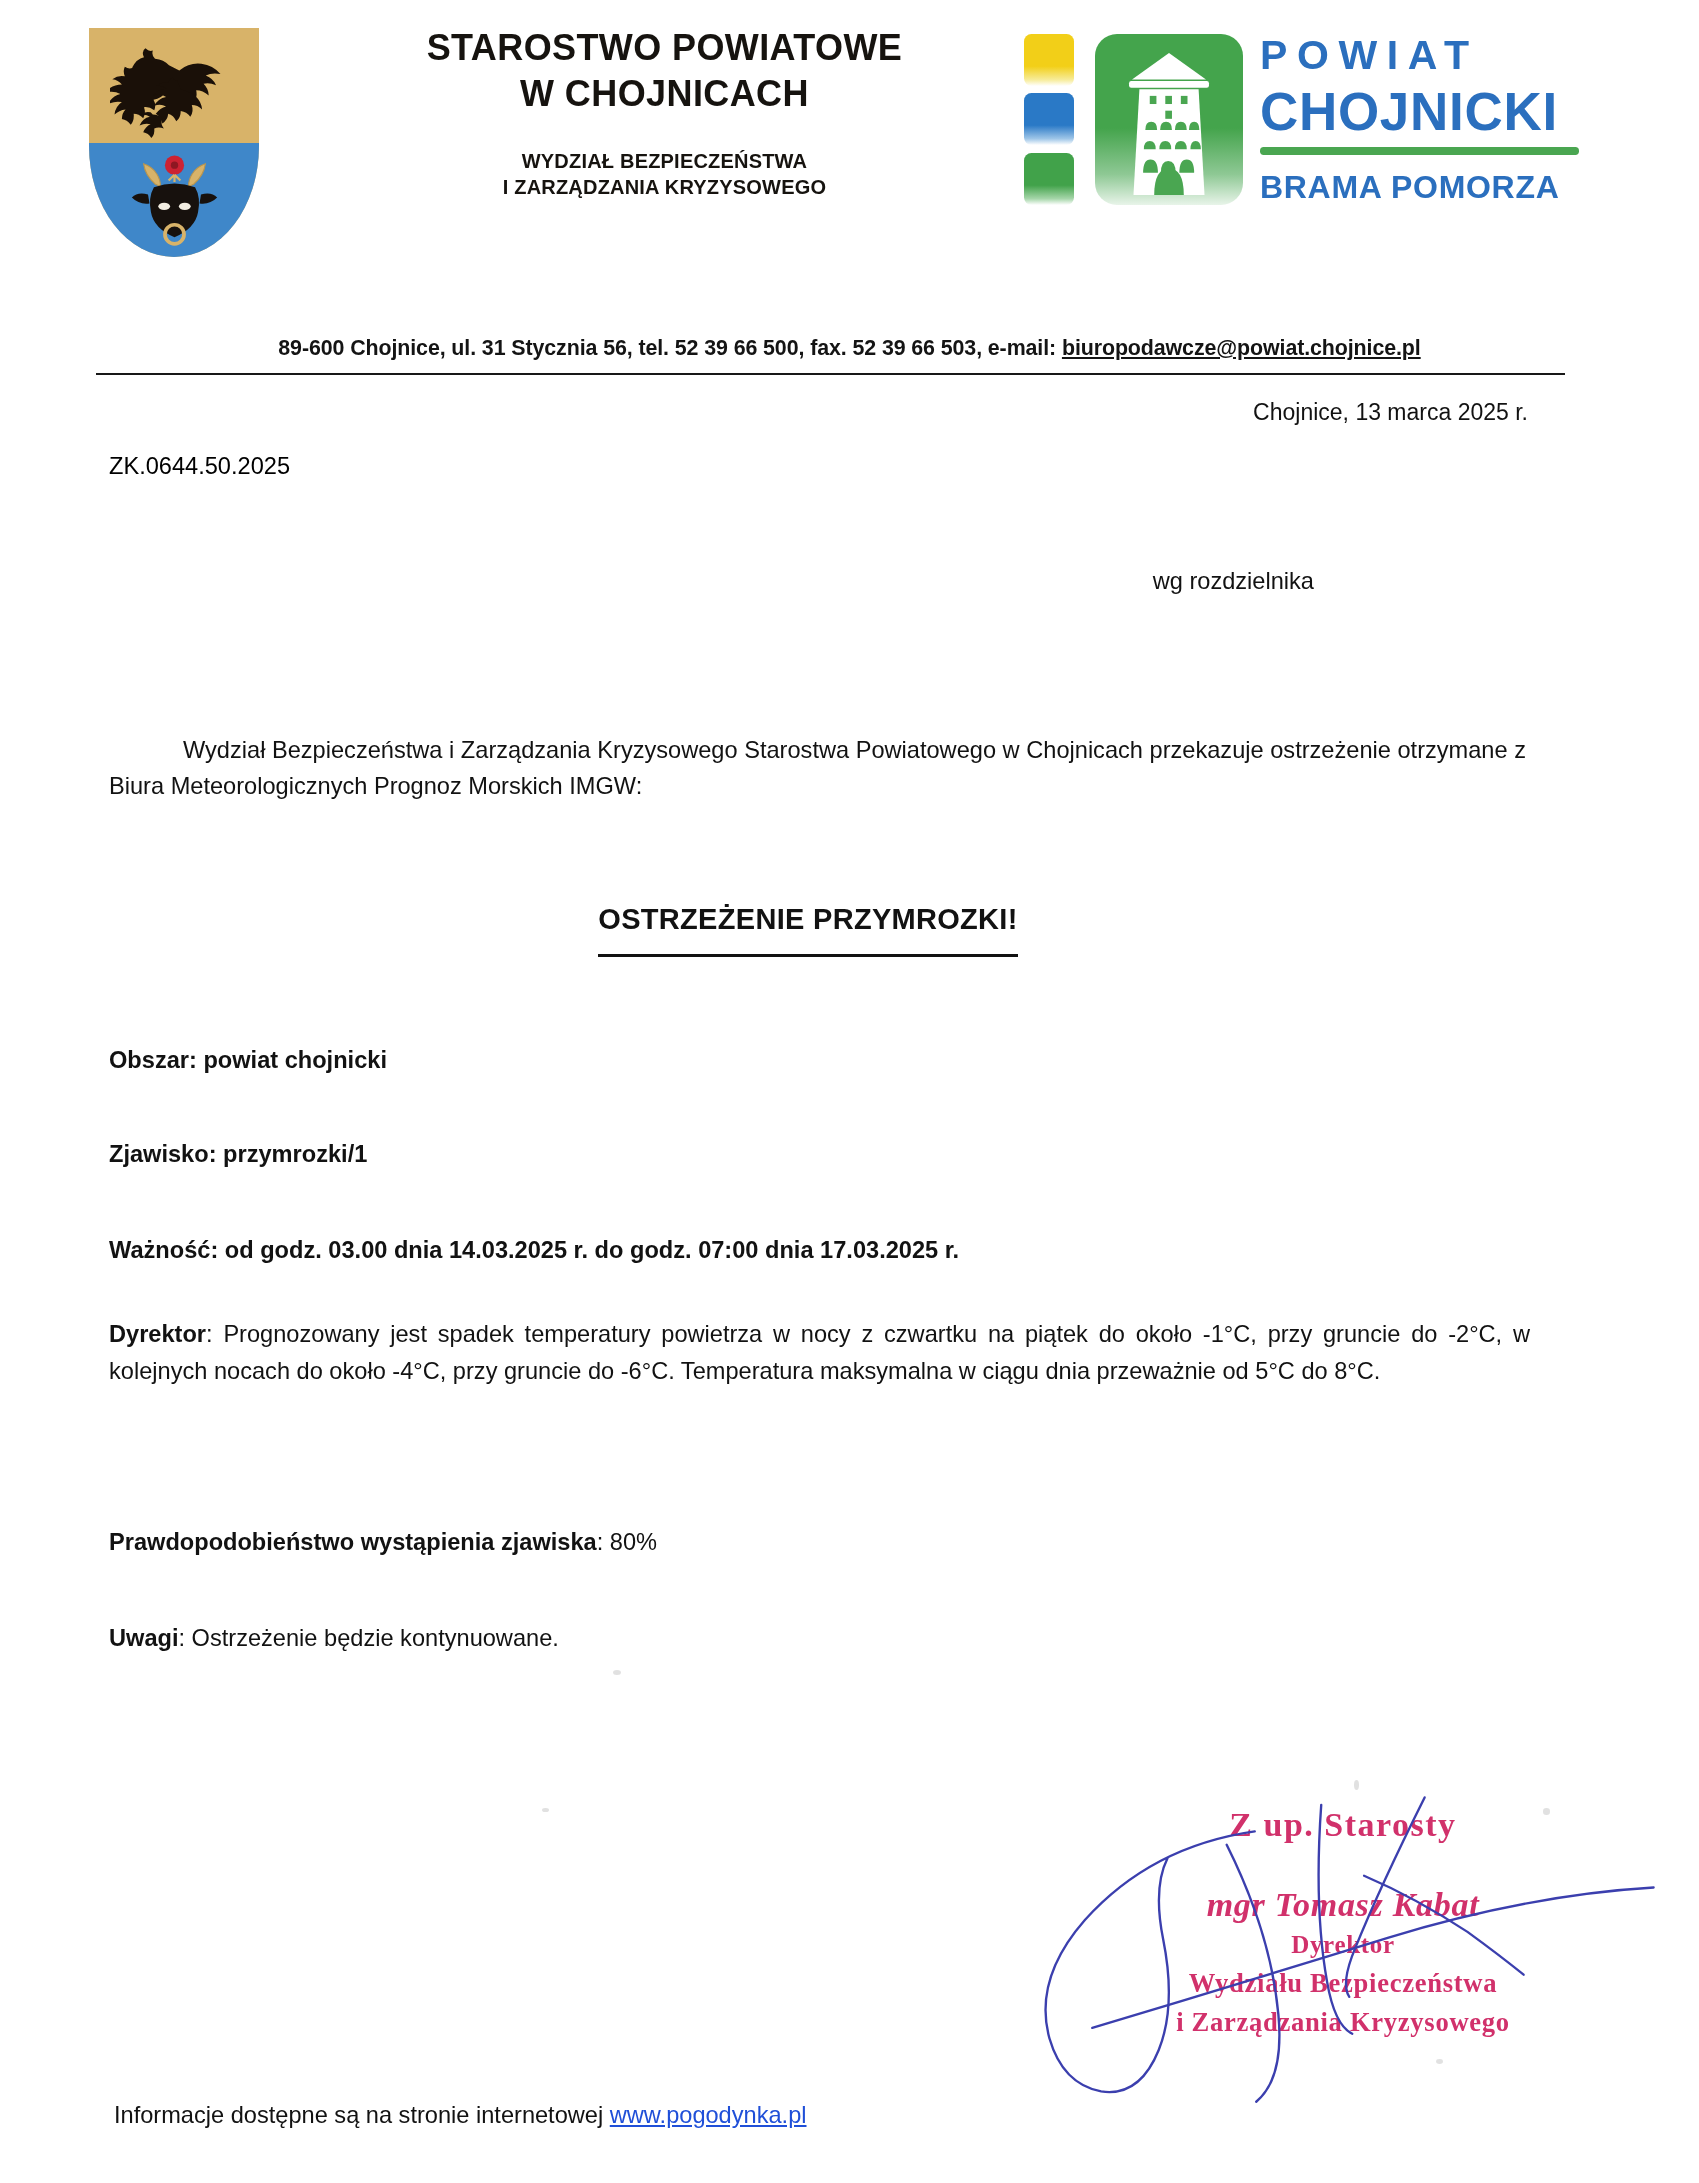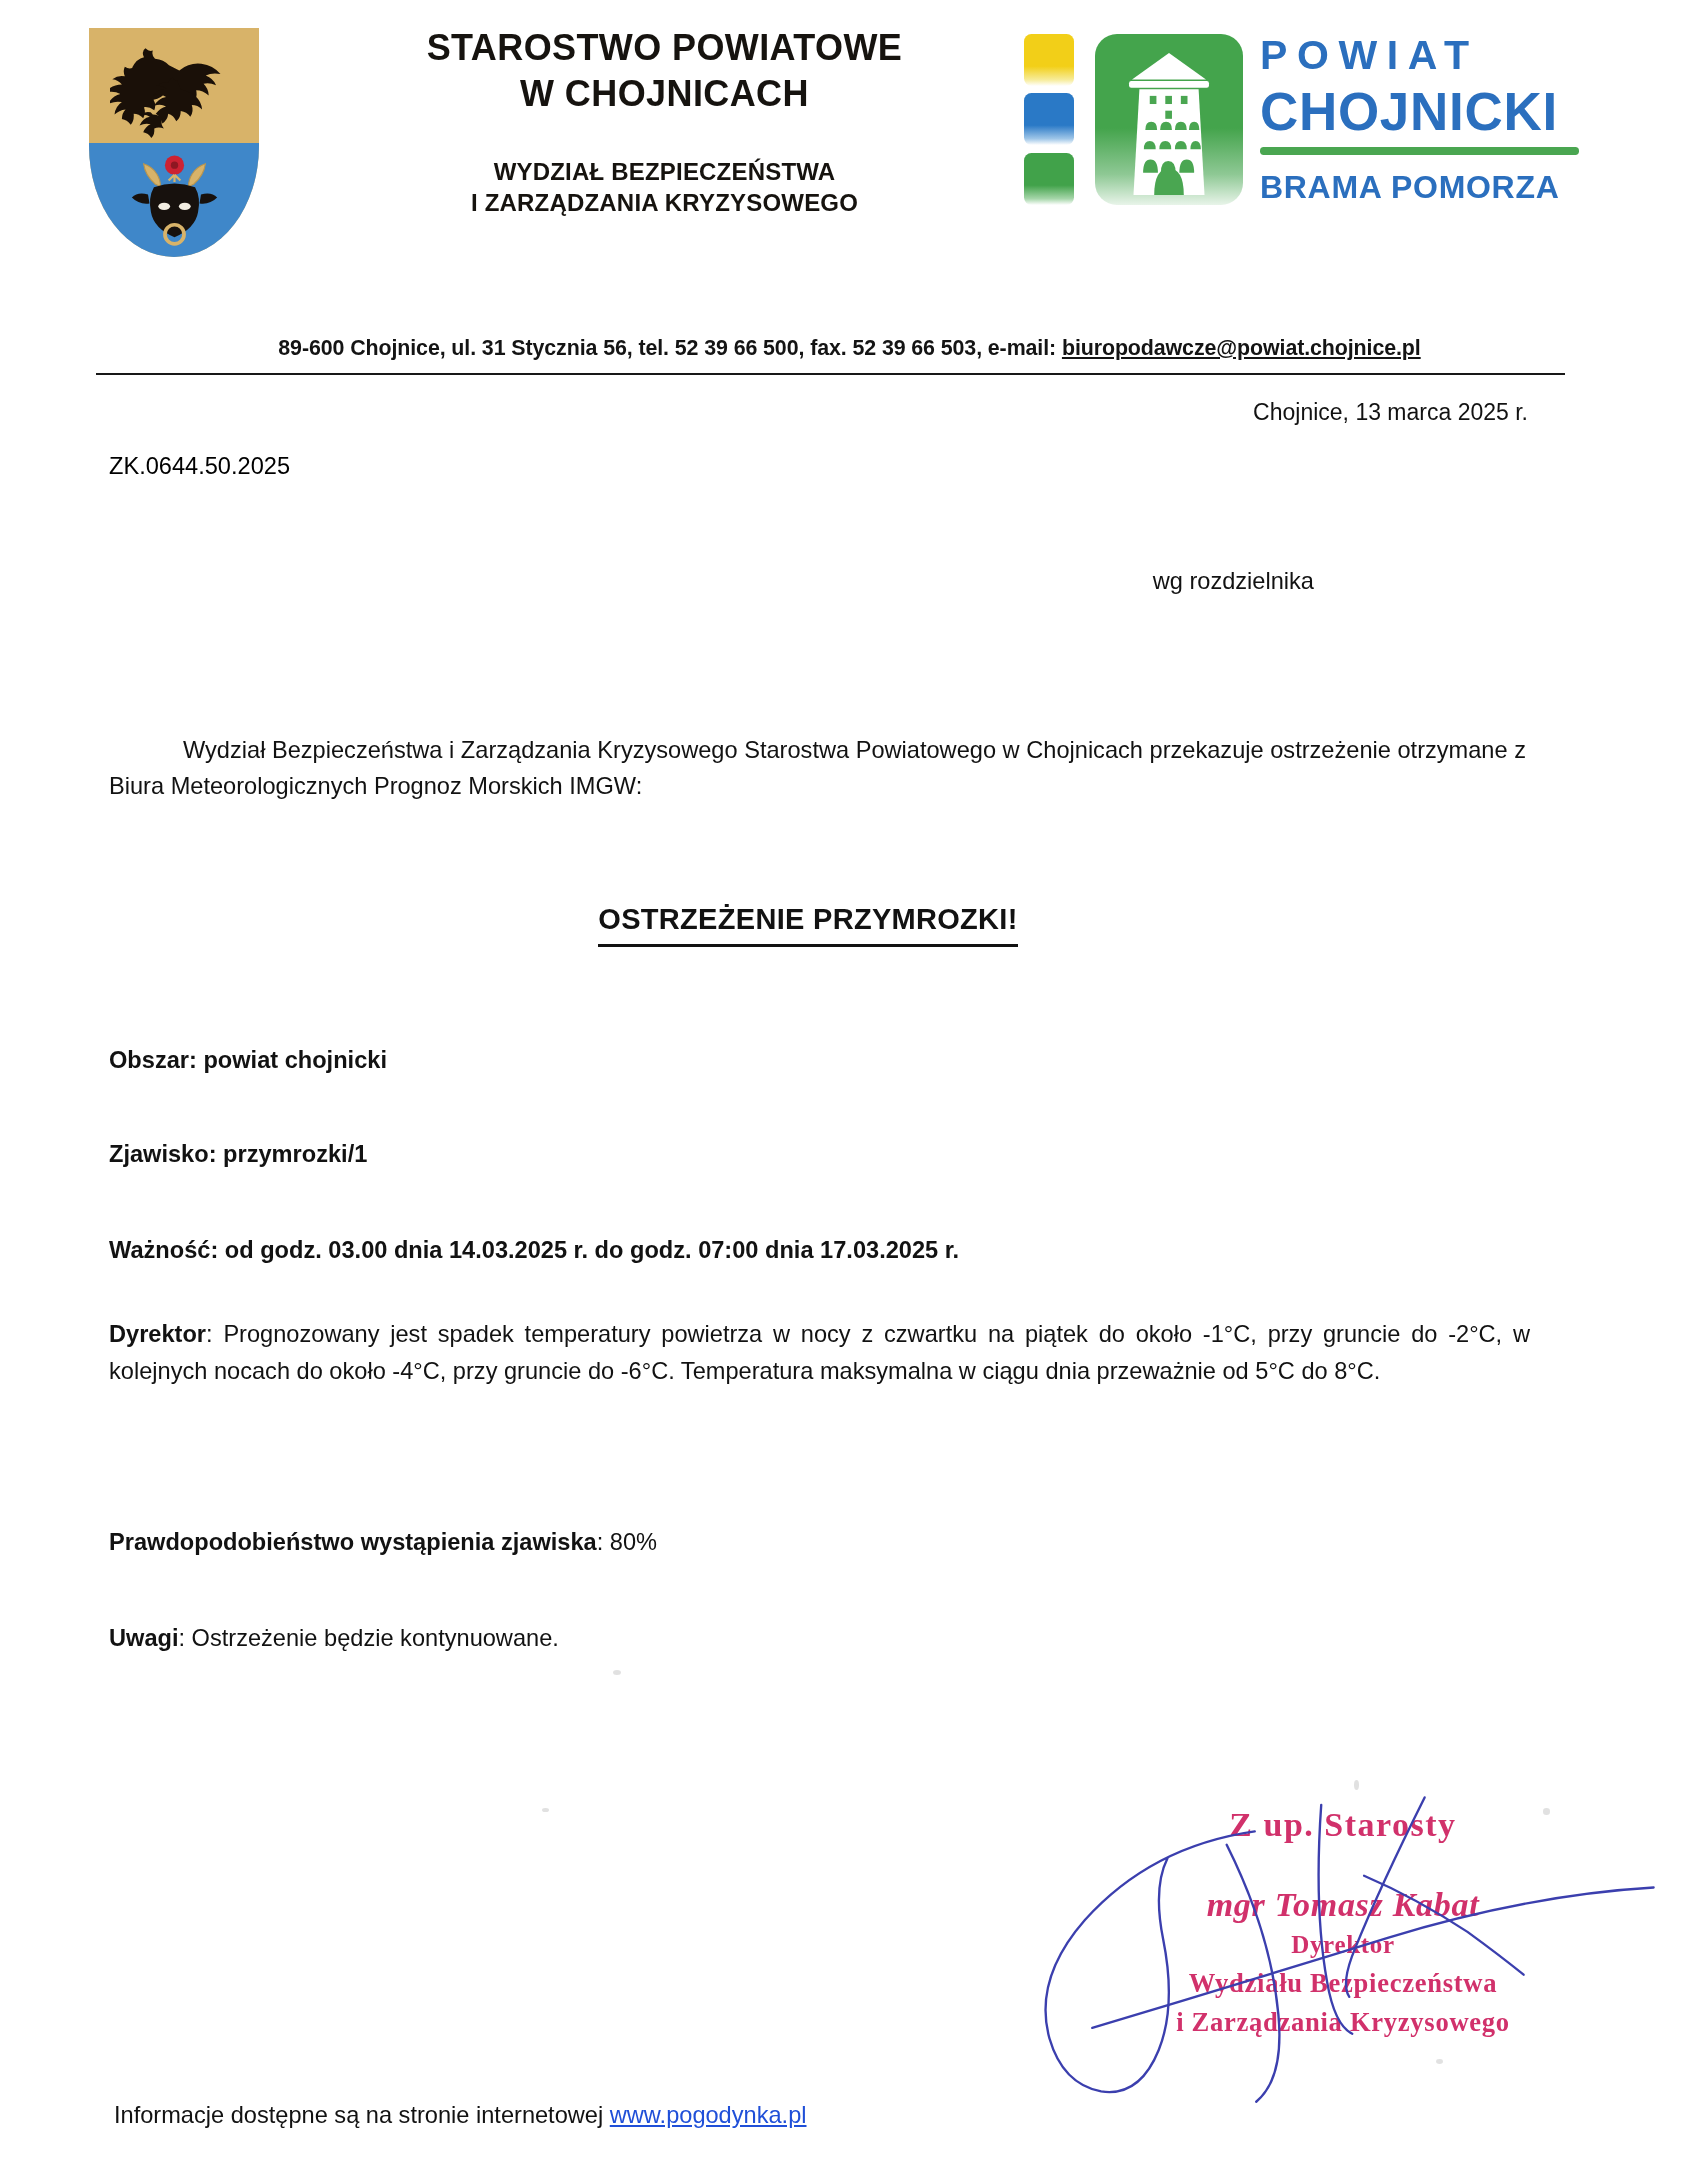--- a/index.html
+++ b/index.html
@@ -81,23 +81,23 @@
     text-align: center;
   }
   .title-main {
     font-weight: bold;
     font-size: 36px;
     letter-spacing: 0.4px;
     line-height: 1.28;
     color: #16130f;
   }
   .title-sub {
-    margin-top: 39px;
-    font-weight: bold;
-    font-size: 24px;
+    margin-top: 31px;
+    font-weight: bold;
+    font-size: 20px;
     letter-spacing: 0.2px;
     line-height: 1.30;
     color: #16130f;
   }
 
   
   .logo {
     position: absolute;
     left: 1024px;
     top: 23.6px;
@@ -252,21 +252,21 @@
     top: 903px;
     width: 1616px;
     text-align: center;
     font-size: 29px;
     font-weight: bold;
     color: #121212;
     letter-spacing: 0.3px;
   }
   .alert-title span {
     border-bottom: 3px solid #121212;
-    padding-bottom: 9px;
+    padding-bottom: 19px;
   }
 
   .field {
     position: absolute;
     left: 109px;
     width: 1425px;
     font-size: 23.6px;
     line-height: 1.52;
     color: #121212;
   }

